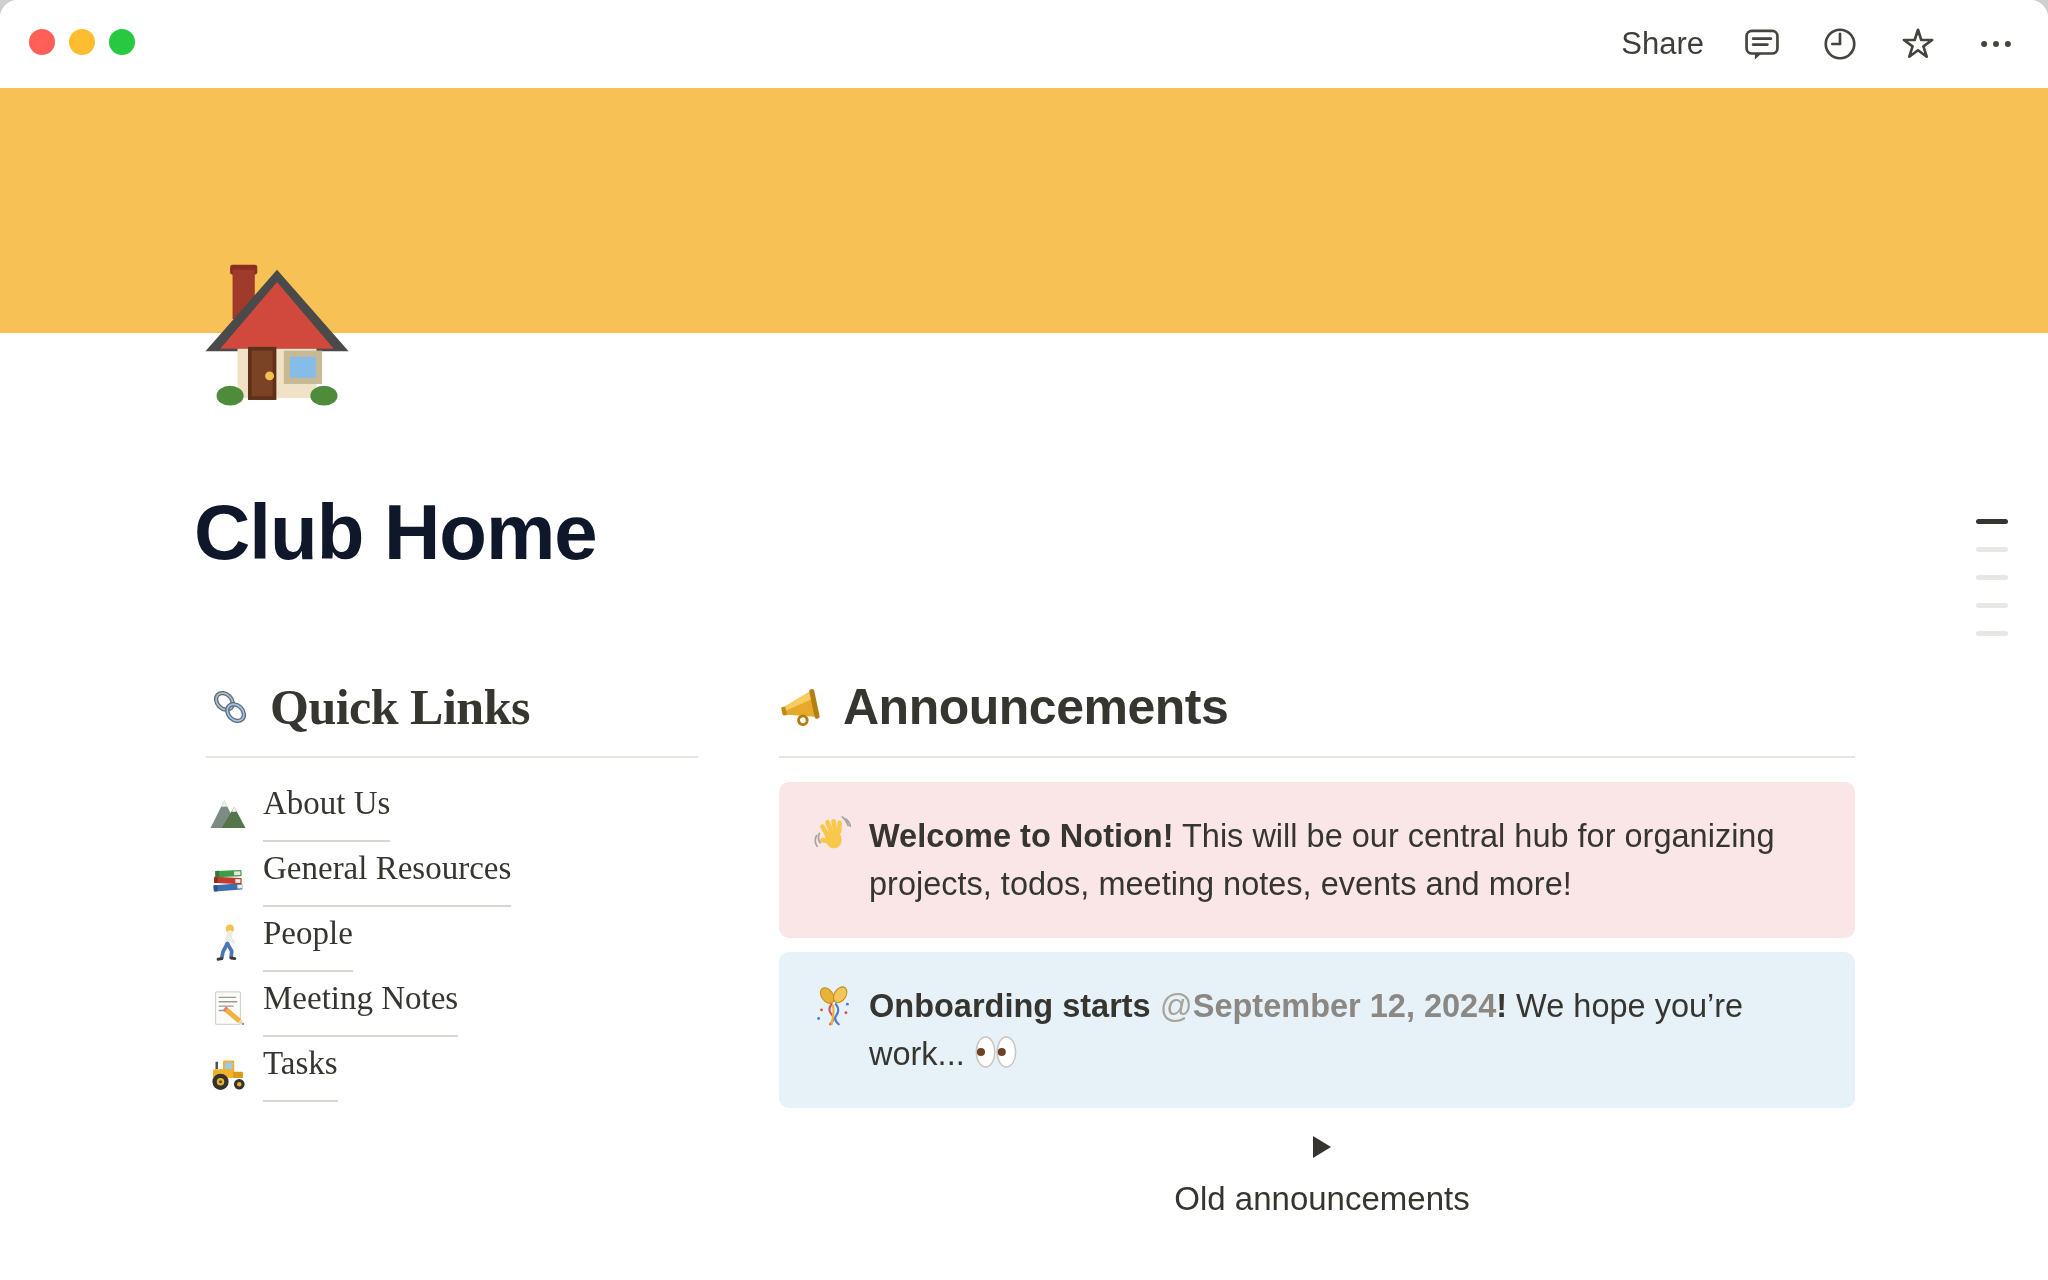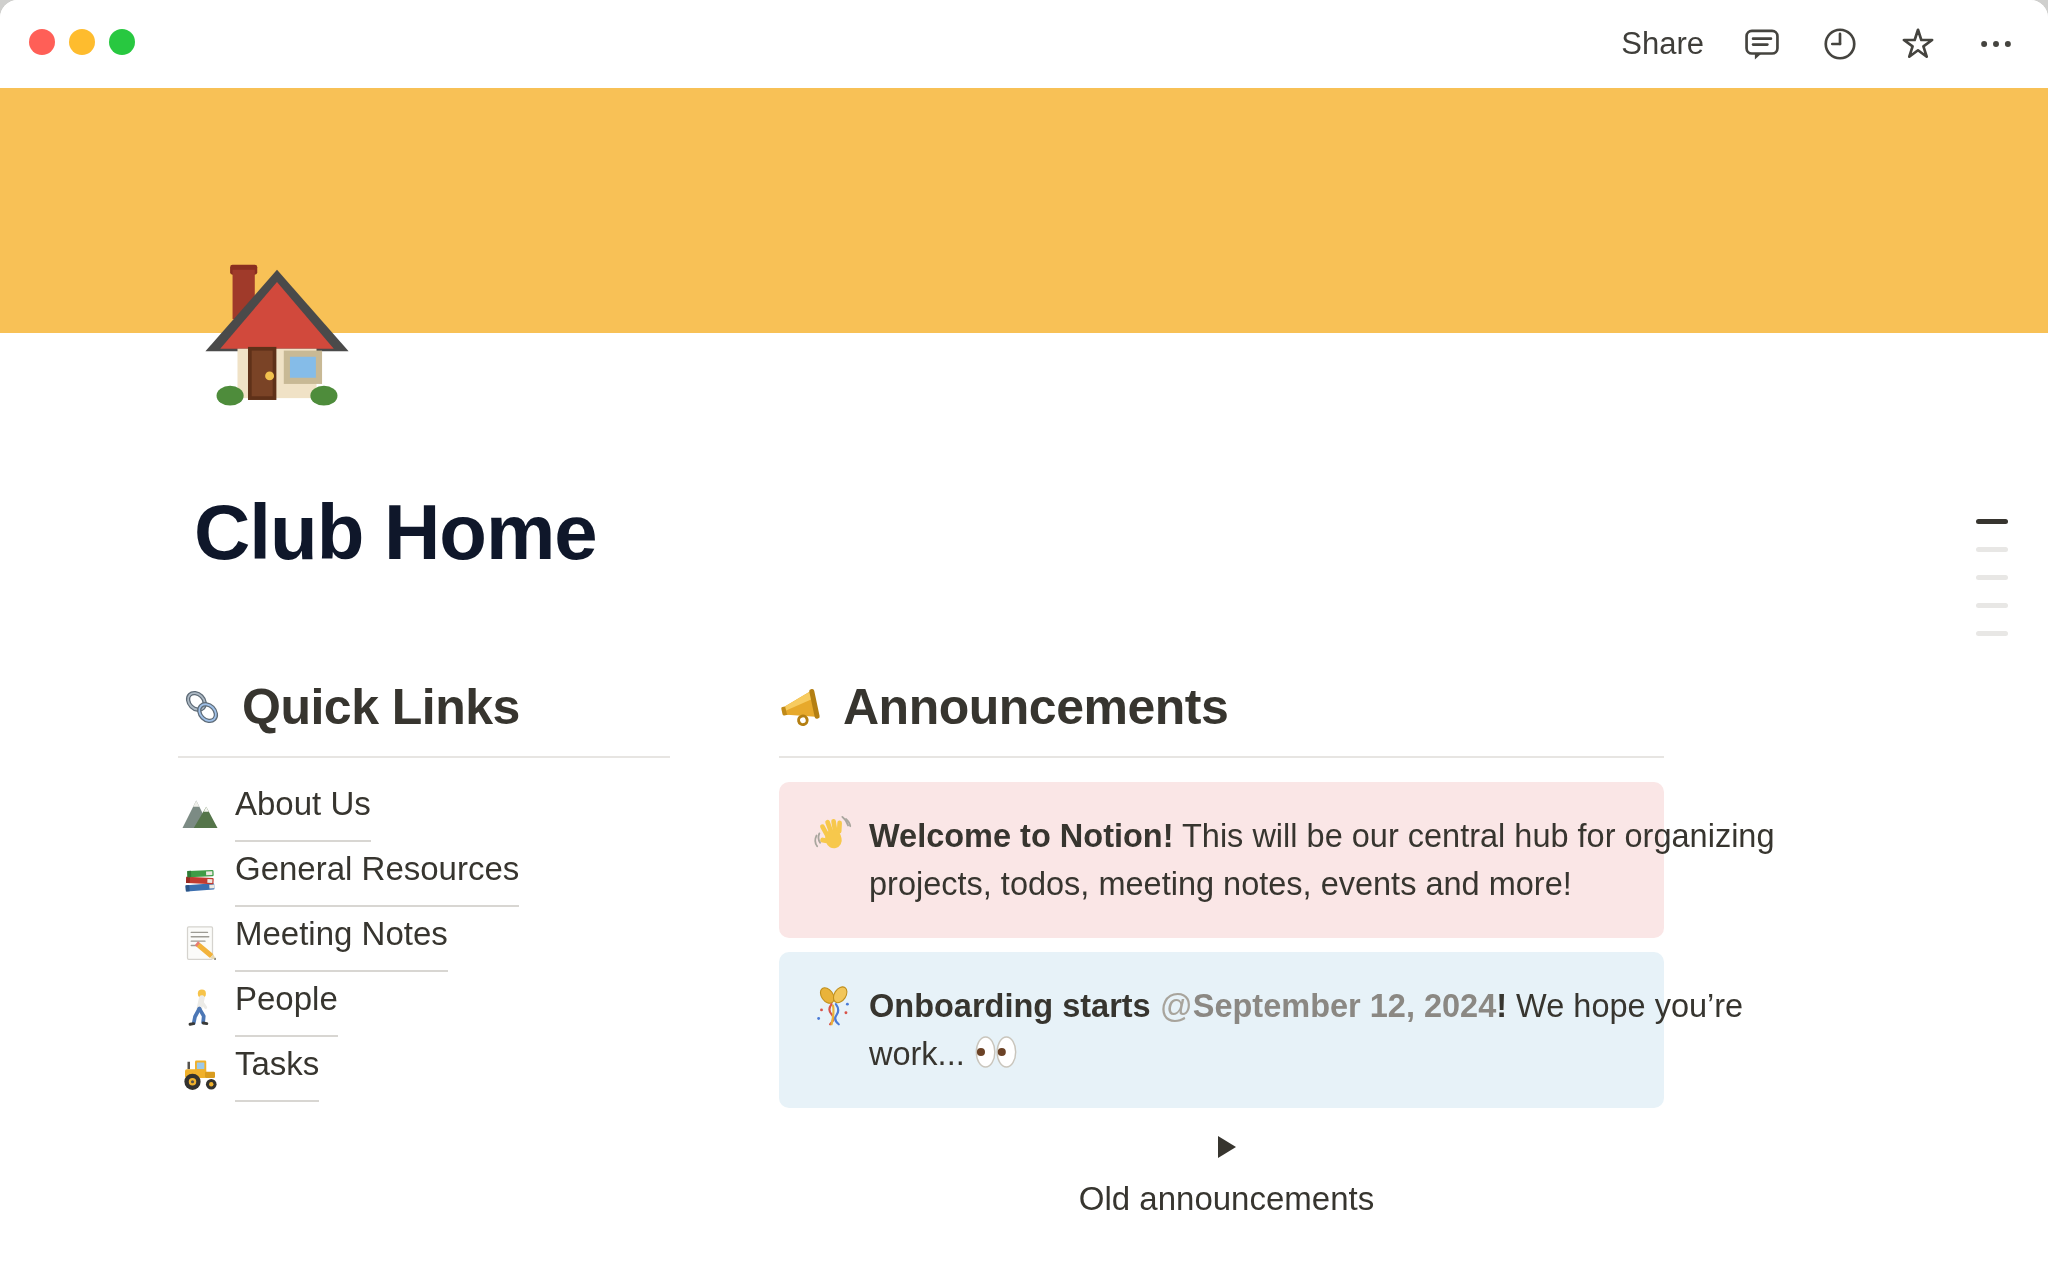--- a/index.html
+++ b/index.html
@@ -14,22 +14,22 @@
   .tb-icon{width:40px;height:40px;display:flex;align-items:center;justify-content:center;color:#45443F;}
   .tb-icon svg{width:38px;height:38px;display:block;}
   
   .cover{position:absolute;top:88px;left:0;width:100%;height:245px;}
   
   .page-icon{position:absolute;left:198px;top:250px;width:158px;height:158px;z-index:3;}
   .page-icon svg{width:100%;height:100%;display:block;}
   .title{position:absolute;left:194px;top:488px;margin:0;font-size:78px;line-height:1.15;
     font-weight:700;letter-spacing:-1px;color:#0f172a;}
   
-  .col-left{position:absolute;left:178px;top:676px;width:492px;}
-  .col-right{position:absolute;left:779px;top:676px;width:885px;}
+  .col-left{position:absolute;left:206px;top:676px;width:492px;font-family:Liberation Serif, serif;}
+  .col-right{position:absolute;left:779px;top:676px;width:1076px;}
   .col-heading{display:flex;align-items:center;gap:16px;height:62px;font-size:50px;font-weight:700;letter-spacing:-0.5px;}
   .h-icon{width:48px;height:48px;display:flex;align-items:center;justify-content:center;}
   .h-icon svg{width:46px;height:46px;display:block;}
   .divider{height:2px;background:#E7E5E2;margin-top:18px;}
   
   .link-list{margin-top:22px;}
   .link-row{display:flex;align-items:center;height:65px;cursor:default;}
   .li-icon{width:44px;display:flex;justify-content:center;margin-right:13px;}
   .li-icon svg{width:40px;height:40px;display:block;}
   .li-label{font-size:33px;color:#37352F;border-bottom:2px solid #D8D6D2;padding-bottom:16px;line-height:1.25;}
@@ -270,32 +270,32 @@
           <span class="li-icon">
             <svg>
               <use href="#icon-books" xlink:href="#icon-books"></use>
             </svg>
           </span>
           <span class="li-label">General Resources</span>
         </div>
         <div class="link-row">
           <span class="li-icon">
             <svg>
+              <use href="#icon-walking" xlink:href="#icon-walking"></use>
+            </svg>
+          </span>
+          <span class="li-label">People</span>
+        </div>
+        <div class="link-row">
+          <span class="li-icon">
+            <svg>
               <use href="#icon-memo" xlink:href="#icon-memo"></use>
             </svg>
           </span>
           <span class="li-label">Meeting Notes</span>
-        </div>
-        <div class="link-row">
-          <span class="li-icon">
-            <svg>
-              <use href="#icon-walking" xlink:href="#icon-walking"></use>
-            </svg>
-          </span>
-          <span class="li-label">People</span>
         </div>
         <div class="link-row">
           <span class="li-icon">
             <svg>
               <use href="#icon-tractor" xlink:href="#icon-tractor"></use>
             </svg>
           </span>
           <span class="li-label">Tasks</span>
         </div>
       </div>

